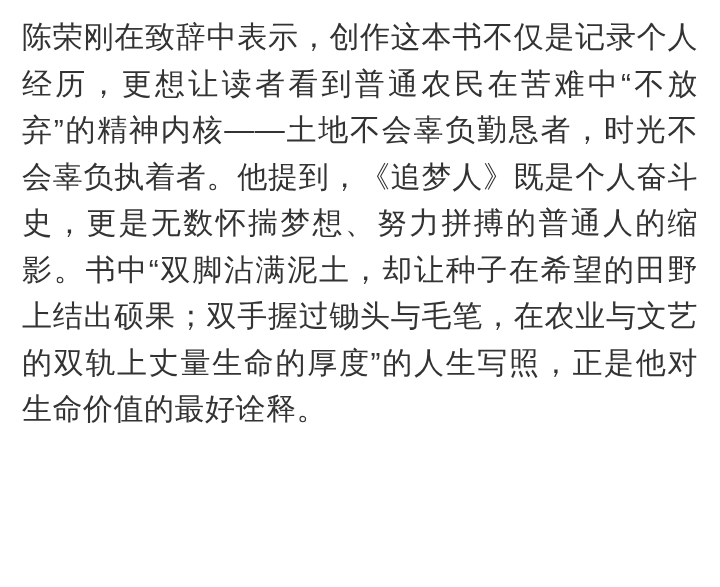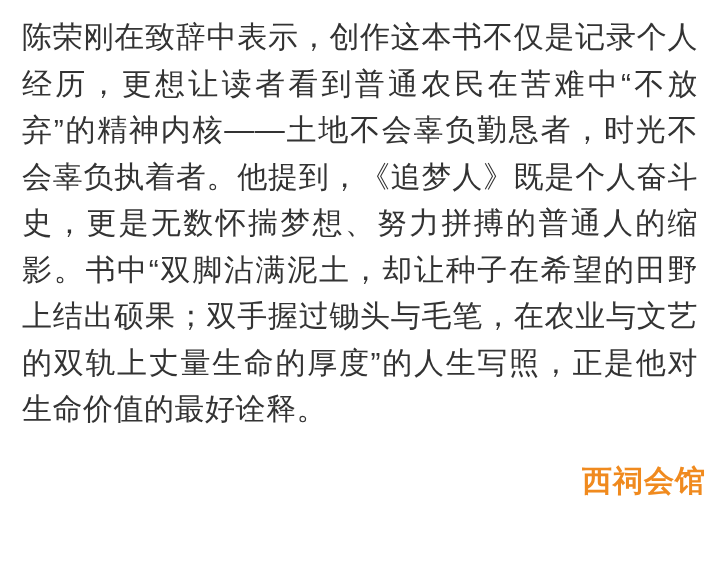--- a/index.html
+++ b/index.html
@@ -47,14 +47,13 @@
     font-family: "Liberation Sans", sans-serif;
     text-shadow: 0 1px 0 rgba(255,255,255,0.6);
     white-space: nowrap;
   }
 </style>
 </head>
 <body>
 
 <div class="page">
   <div class="article-body">陈荣刚在致辞中表示，创作这本书不仅是记录个人经历，更想让读者看到普通农民在苦难中“不放弃”的精神内核——土地不会辜负勤恳者，时光不会辜负执着者。他提到，《追梦人》既是个人奋斗史，更是无数怀揣梦想、努力拼搏的普通人的缩影。书中“双脚沾满泥土，却让种子在希望的田野上结出硕果；双手握过锄头与毛笔，在农业与文艺的双轨上丈量生命的厚度”的人生写照，正是他对生命价值的最好诠释。</div>
-  <div class="watermark">西祠会馆</div>
 </div>
 
 </body></html>

